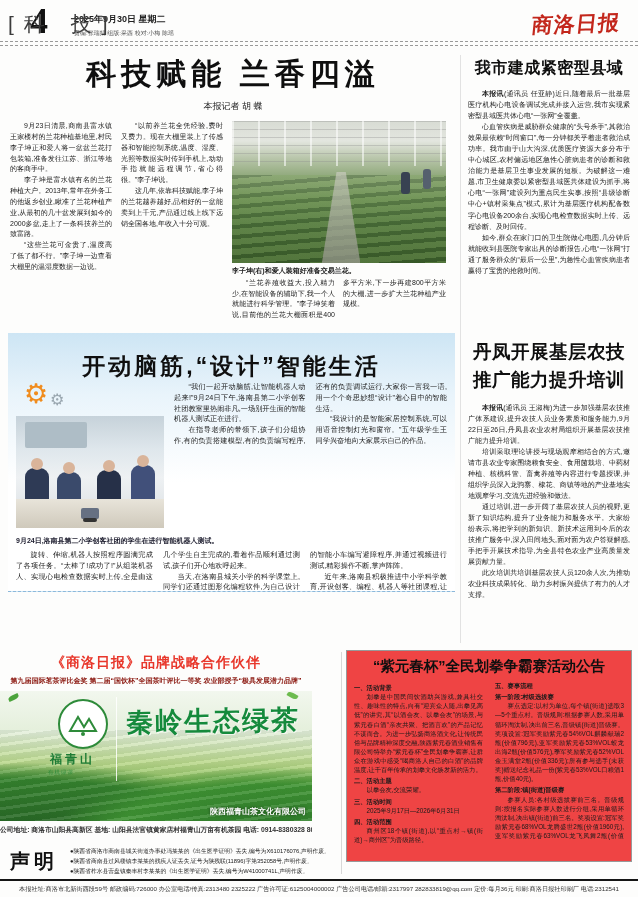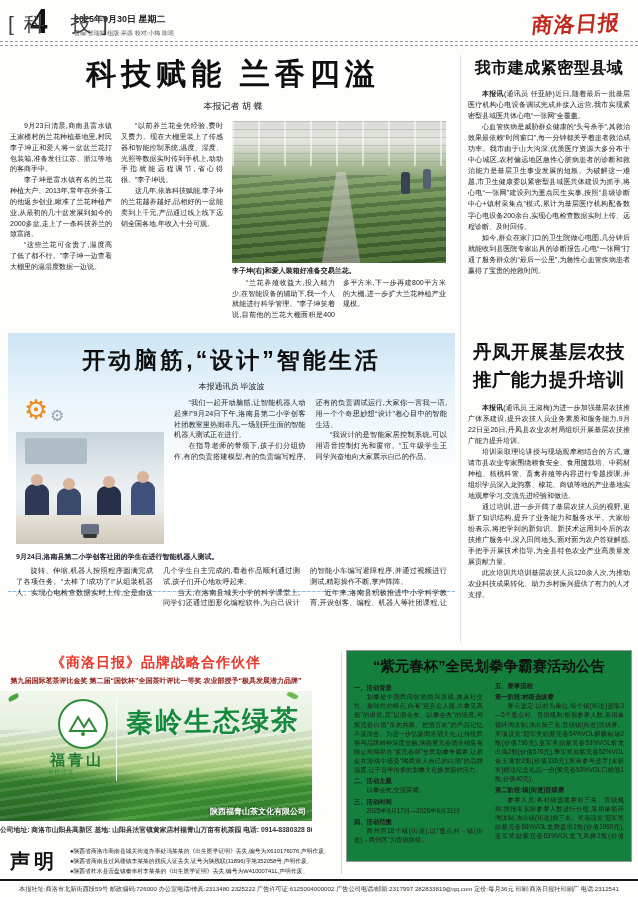--- a/index.html
+++ b/index.html
@@ -50,21 +50,21 @@
   
   .art-r1{position:absolute;left:468px;top:56px;width:162px;height:274px;}
   .art-r2{position:absolute;left:468px;top:338px;width:162px;height:306px;}
   .rtitle{text-align:center;font-size:16px;font-weight:bold;line-height:1.5;letter-spacing:.5px;white-space:nowrap;color:#0f0f0f;}
   .rtitle2{font-size:18.5px;}
   .rbody{margin-top:8px;font-size:7px;line-height:1.58;text-align:justify;overflow:hidden;}
   .rbody .lead-tag{font-weight:bold;}
 
   
   .art-mid{position:absolute;left:8px;top:333px;width:447px;height:259px;box-sizing:border-box;
-    padding:10px 8px 0;background:linear-gradient(180deg,#cde5f4 0%,#e9f4fb 24%,#ffffff 58%);
+    padding:16px 8px 0;background:linear-gradient(180deg,#cde5f4 0%,#e9f4fb 24%,#ffffff 58%);
     border-bottom:1px dashed #8cb8da;}
   .mid-title{text-align:center;font-size:23px;font-weight:bold;letter-spacing:3px;margin-top:2px;color:#0f0f0f;}
   .mid-byline{text-align:center;font-size:8px;margin:5px 0 6px;color:#222;}
   .mid-top{display:flex;gap:10px;height:150px;}
   .mid-left{width:148px;flex:none;}
   .gears{height:34px;position:relative;}
   .gear-big{position:absolute;left:8px;top:-4px;font-size:27px;color:#f08c1e;}
   .gear-small{position:absolute;left:34px;top:8px;font-size:16px;color:#9aa7b0;}
   .photo-mid{height:112px;position:relative;overflow:hidden;
     background:linear-gradient(180deg,#c6d2da 0%,#dfe7ec 30%,#eef1f3 55%,#d8dde1 100%);}
@@ -85,35 +85,35 @@
   .ad-awards{text-align:center;color:#8c1a12;font-size:7px;font-weight:bold;margin-top:4px;white-space:nowrap;overflow:hidden;}
   .tea-photo{margin-top:5px;height:130px;position:relative;overflow:hidden;
     background:
       radial-gradient(120% 85% at 88% 108%, #2e7c2b 0%, #3f9333 42%, rgba(63,147,51,0) 58%),
       radial-gradient(140% 95% at 6% 112%, #245f23 0%, #35822e 46%, rgba(53,130,46,0) 60%),
       linear-gradient(180deg,#f2f7ee 0%,#e4efdb 32%,#bcd98e 55%,#7ab54e 76%,#4c9038 100%);}
   .tea-terrace{position:absolute;inset:30% 0 0 0;
     background:repeating-linear-gradient(-8deg,rgba(255,255,255,.10) 0 3px,rgba(20,60,20,.08) 3px 9px);}
   .tea-logo{position:absolute;left:58px;top:8px;width:46px;height:46px;border:2px solid #2e8b3a;border-radius:50%;
     background:#fff;display:flex;align-items:center;justify-content:center;}
-  .tea-brand{position:absolute;left:50px;top:60px;color:#1d7c35;font-weight:bold;font-size:15px;letter-spacing:3px;}
+  .tea-brand{position:absolute;left:50px;top:60px;color:#1d7c35;font-weight:bold;font-size:12px;letter-spacing:3px;}
   .tea-brand-sub{position:absolute;left:48px;top:78px;font-size:5.5px;color:#2e8b3a;letter-spacing:1px;}
   .tea-div{position:absolute;left:116px;top:6px;height:84px;border-left:1px solid rgba(255,255,255,.85);}
   .tea-slogan{position:absolute;left:126px;top:12px;width:200px;color:#158a3c;font-size:27px;font-weight:bold;
     font-family:"Liberation Serif",serif;letter-spacing:2px;transform:rotate(-1deg);
     text-shadow:1px 1px 0 rgba(255,255,255,.65);white-space:nowrap;}
   .tea-company{position:absolute;right:6px;bottom:4px;color:#fff;font-size:8px;font-weight:bold;
     text-shadow:0 0 3px rgba(0,0,0,.6);}
   .leaf{position:absolute;width:11px;height:5px;background:#4ca43c;border-radius:50% 0 50% 0;}
   .leaf1{left:8px;top:4px;transform:rotate(-25deg);} .leaf2{right:14px;top:2px;transform:rotate(30deg);background:#6cbb4e;}
   .ad-address{margin-top:4px;font-size:6.8px;font-weight:bold;color:#333;text-align:center;white-space:nowrap;overflow:hidden;}
 
   
   .announce{position:absolute;left:346px;top:650px;width:286px;height:212px;border:1px solid #999;
-    box-sizing:border-box;padding:5px 7px;background:#15803d;}
+    box-sizing:border-box;padding:5px 7px;background:#ef4444;}
   .ann-title{text-align:center;font-size:14.5px;font-weight:bold;margin:1px 0 5px;color:#0f0f0f;}
   .ann-body{column-count:2;column-gap:12px;font-size:6.3px;line-height:1.45;height:168px;overflow:hidden;text-align:justify;}
   .ann-h{display:block;font-weight:bold;margin-top:2px;}
   .ann-t{display:block;text-indent:2em;}
 
   
   .statement{position:absolute;left:10px;top:846px;width:328px;height:30px;display:flex;gap:12px;align-items:center;}
   .stmt-title{font-size:20px;font-weight:bold;letter-spacing:4px;flex:none;color:#111;}
   .stmt-items{font-size:5.8px;line-height:1.75;color:#222;overflow:hidden;}
   .stmt-items div{white-space:nowrap;overflow:hidden;}
@@ -173,21 +173,20 @@
     <div class="rtitle">我市建成紧密型县域</div>
     <div class="rbody">
       <p><span class="lead-tag">本报讯</span><span>(通讯员 任亚静)近日,随着最后一批基层医疗机构心电设备调试完成并接入运营,我市实现紧密型县域医共体心电“一张网”全覆盖。</span></p>
       <p>心血管疾病是威胁群众健康的“头号杀手”,其救治效果最依赖“时间窗口”,每一分钟都关乎着患者救治成功率。我市由于山大沟深,优质医疗资源大多分布于中心城区,农村偏远地区急性心脏病患者的诊断和救治能力是基层卫生事业发展的短板。为破解这一难题,市卫生健康委以紧密型县域医共体建设为抓手,将心电“一张网”建设列为重点民生实事,按照“县级诊断中心+镇村采集点”模式,累计为基层医疗机构配备数字心电设备200余台,实现心电检查数据实时上传、远程诊断、及时回传。</p>
       <p>如今,群众在家门口的卫生院做心电图,几分钟后就能收到县医院专家出具的诊断报告,心电“一张网”打通了服务群众的“最后一公里”,为急性心血管疾病患者赢得了宝贵的抢救时间。</p>
     </div>
   </div>
 
   <div class="art-mid">
     <div class="mid-title">开动脑筋,“设计”智能生活</div>
-    <div class="mid-byline">本报通讯员  毕波波</div>
     <div class="mid-top">
       <div class="mid-left">
         <div class="gears">
           <span class="gear-big">⚙</span>
           <span class="gear-small">⚙</span>
         </div>
         <div class="photo-mid">
           <div class="rb-board"></div>
           <div class="kid k1"></div>
           <div class="kid k2"></div>

